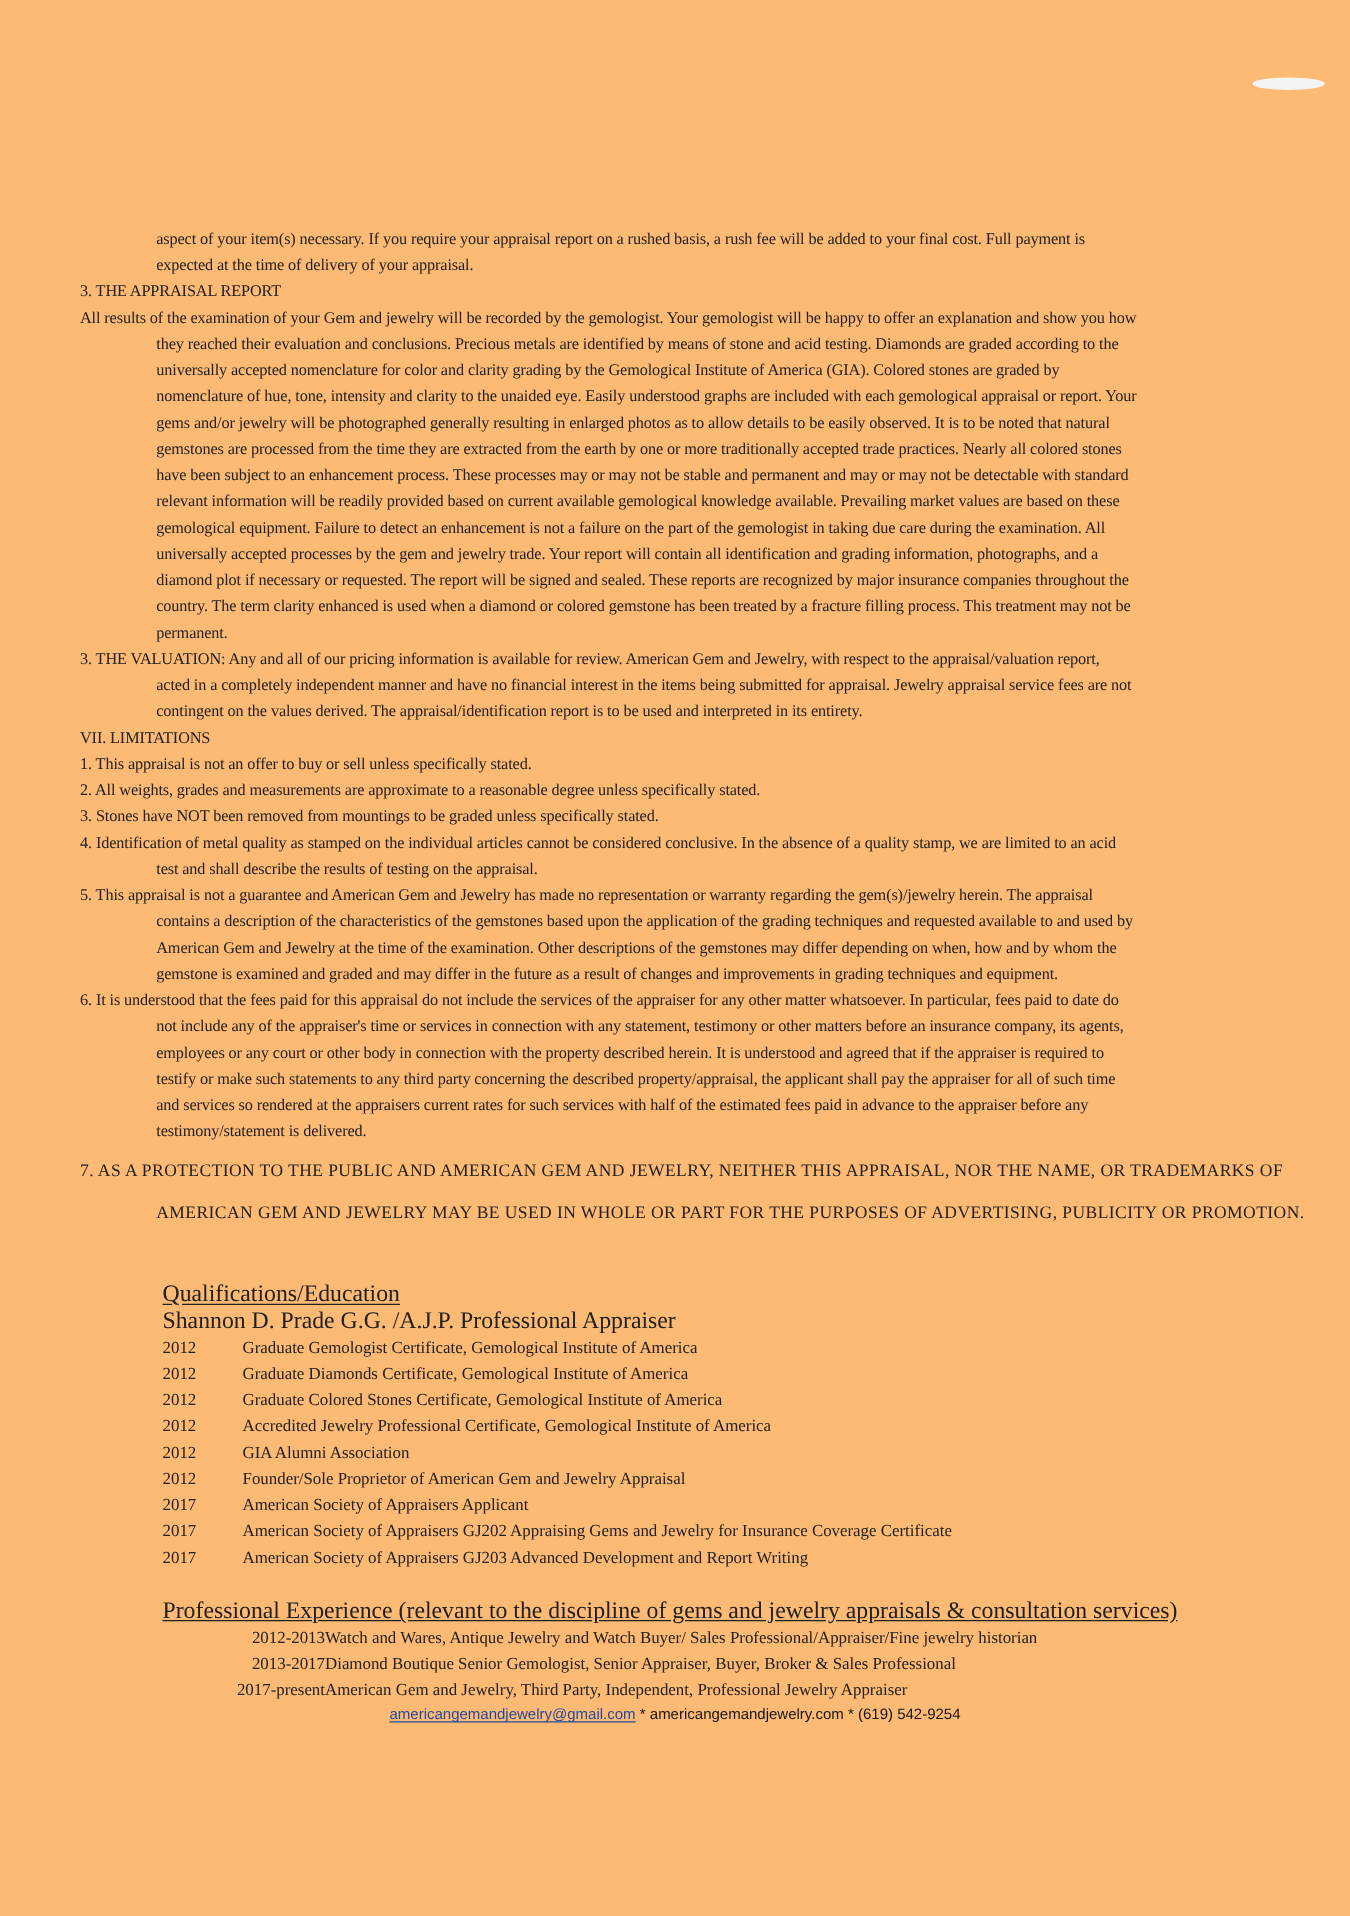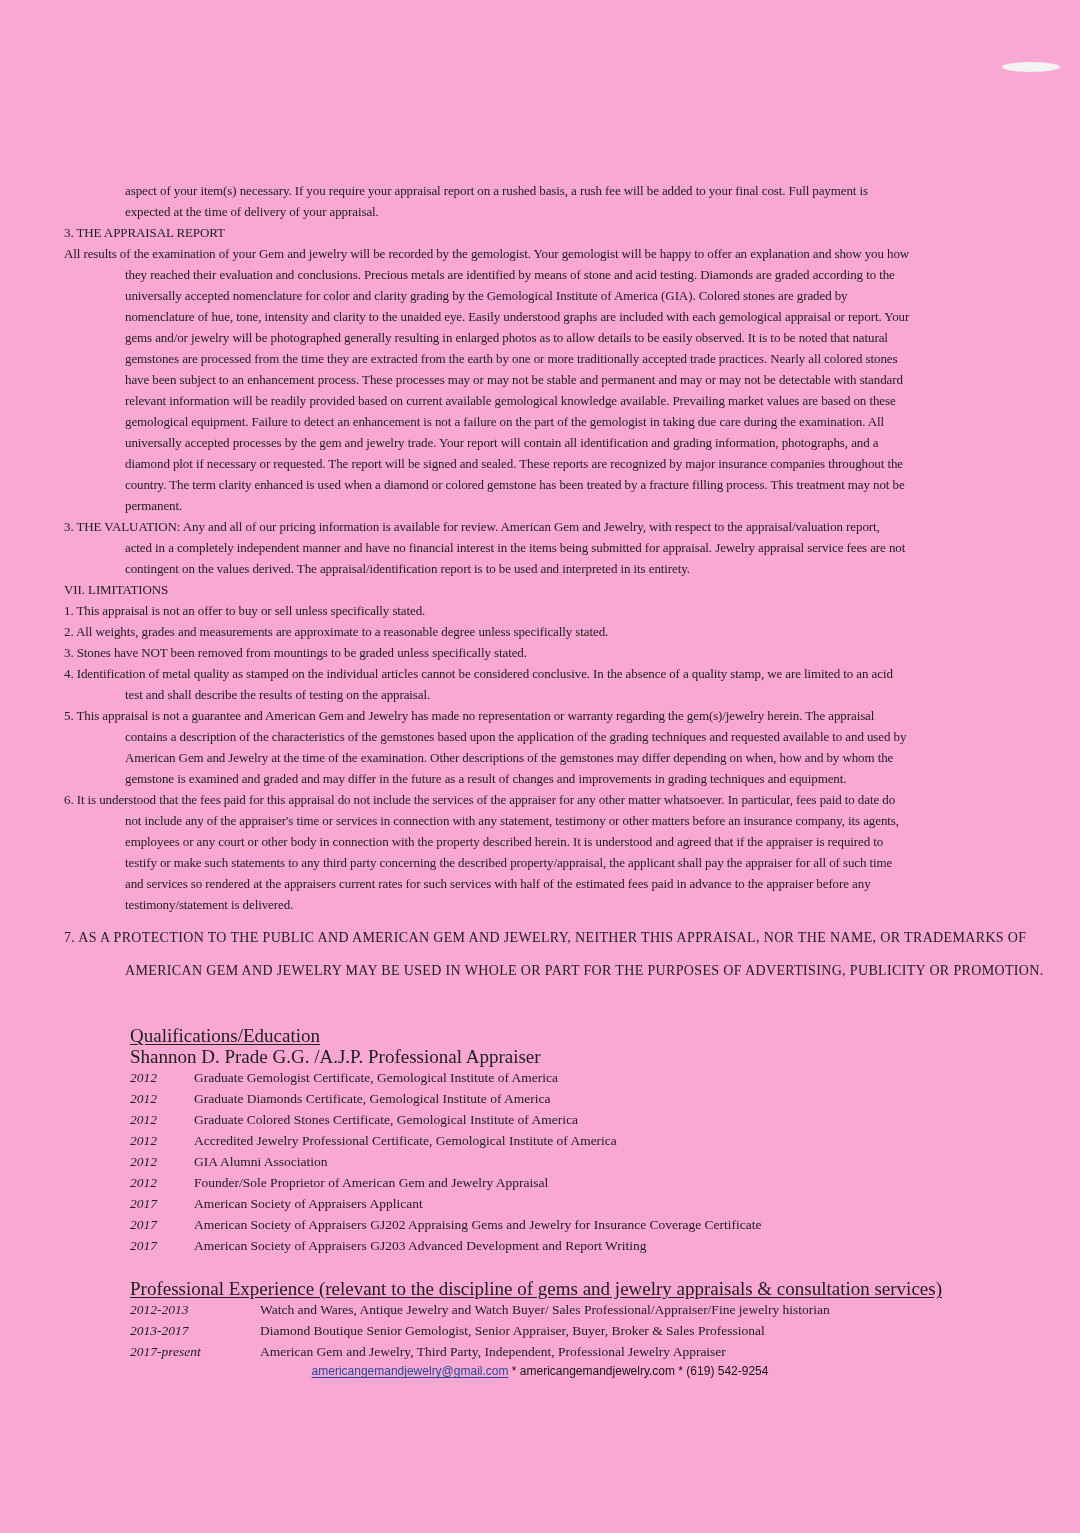--- a/index.html
+++ b/index.html
@@ -1,19 +1,19 @@
 <!DOCTYPE html>
 <html><head>
 <meta charset="utf-8">
 <style>
   html,body{margin:0;padding:0;background:#e8e8e8;}
   #page{
     position:relative;
     width:1080px;height:1533px;
-    background:#f9a8d4;
+    background:#fdba74;
     overflow:hidden;
     font-family:"Liberation Serif","DejaVu Serif",serif;
     color:#212121;
   }
   #content{
     position:absolute;
     left:64px;top:180px;right:20px;
   }
   .line{
     white-space:nowrap;
@@ -39,21 +39,21 @@
     font-size:19px;
     line-height:21px;
     white-space:nowrap;
   }
   .row{
     display:flex;
     font-size:13.5px;
     line-height:21px;
     white-space:nowrap;
   }
-  .row .c1{flex:0 0 auto;font-style:italic;}
+  .row .c1{flex:0 0 auto;}
   .row .c2{flex:0 0 auto;}
   #footer{
     position:absolute;
     left:0;right:0;
     top:1364px;
     text-align:center;
     font-family:"Liberation Sans","DejaVu Sans",sans-serif;
     font-size:12px;
     color:#141414;
   }
@@ -159,21 +159,21 @@
           <span class="c1" style="width: 64px;">2017</span>
           <span class="c2">American Society of Appraisers GJ202 Appraising Gems and Jewelry for Insurance Coverage Certificate</span>
         </div>
         <div class="row">
           <span class="c1" style="width: 64px;">2017</span>
           <span class="c2">American Society of Appraisers GJ203 Advanced Development and Report Writing</span>
         </div>
       </div>
       <div style="height: 22px;"></div>
       <div class="doc-heading" style="margin-left: 66px;">Professional Experience (relevant to the discipline of gems and jewelry appraisals &amp; consultation services)</div>
-      <div style="margin-left: 66px;">
+      <div style="margin-left: 66px; text-align: right;">
         <div class="row">
           <span class="c1" style="width: 130px;">2012-2013</span>
           <span class="c2">Watch and Wares, Antique Jewelry and Watch Buyer/ Sales Professional/Appraiser/Fine jewelry historian</span>
         </div>
         <div class="row">
           <span class="c1" style="width: 130px;">2013-2017</span>
           <span class="c2">Diamond Boutique Senior Gemologist, Senior Appraiser, Buyer, Broker &amp; Sales Professional</span>
         </div>
         <div class="row">
           <span class="c1" style="width: 130px;">2017-present</span>

